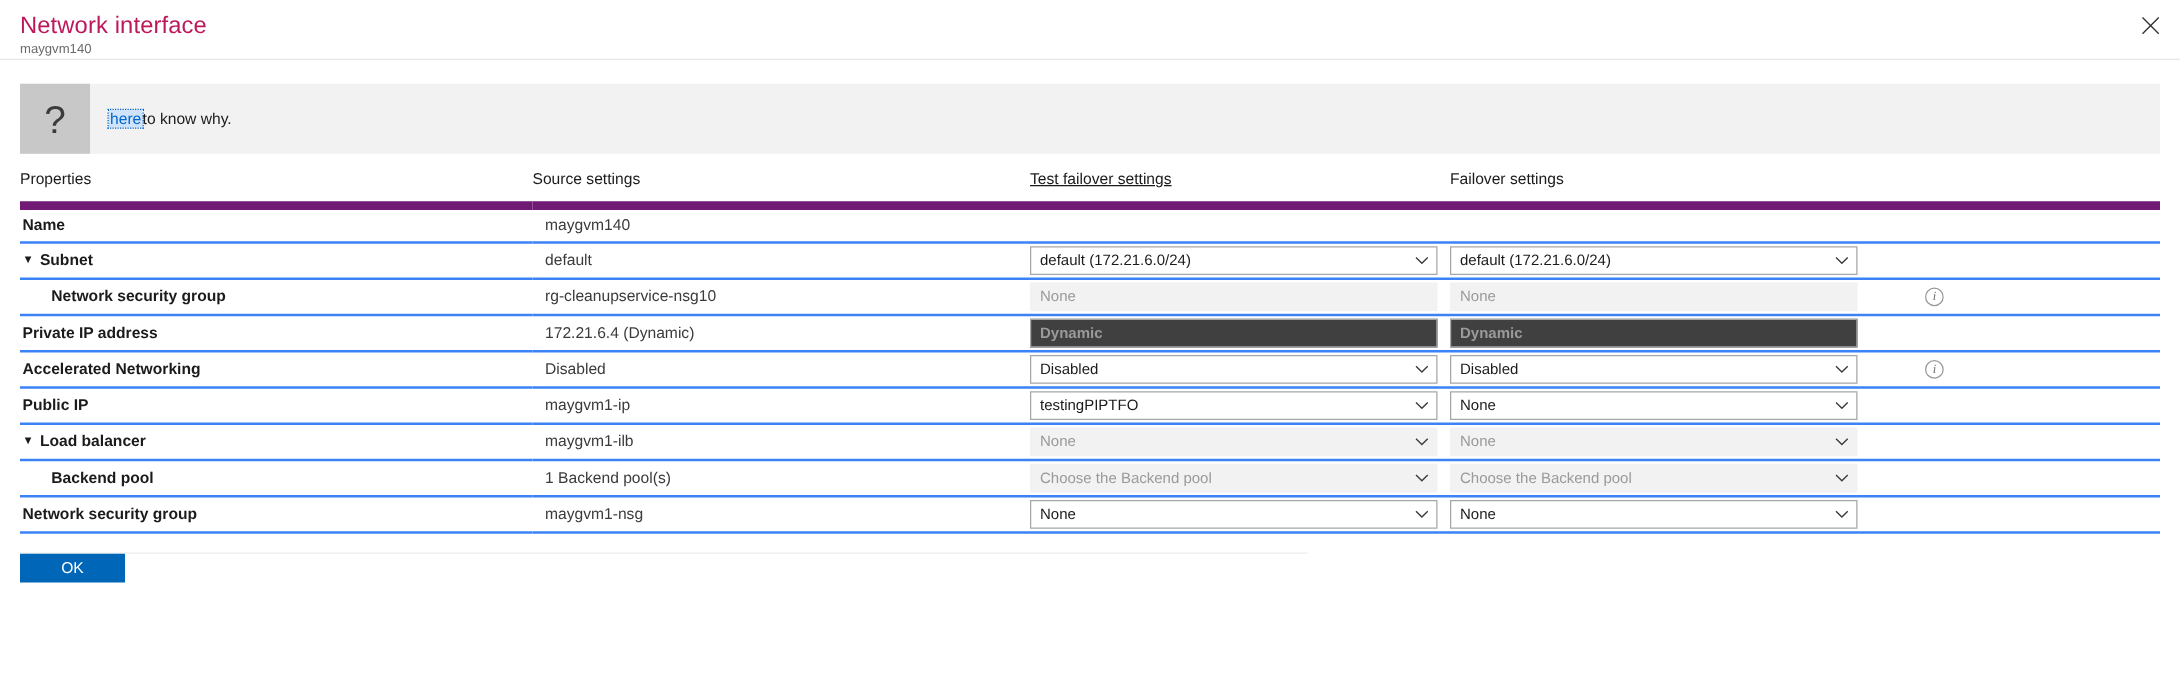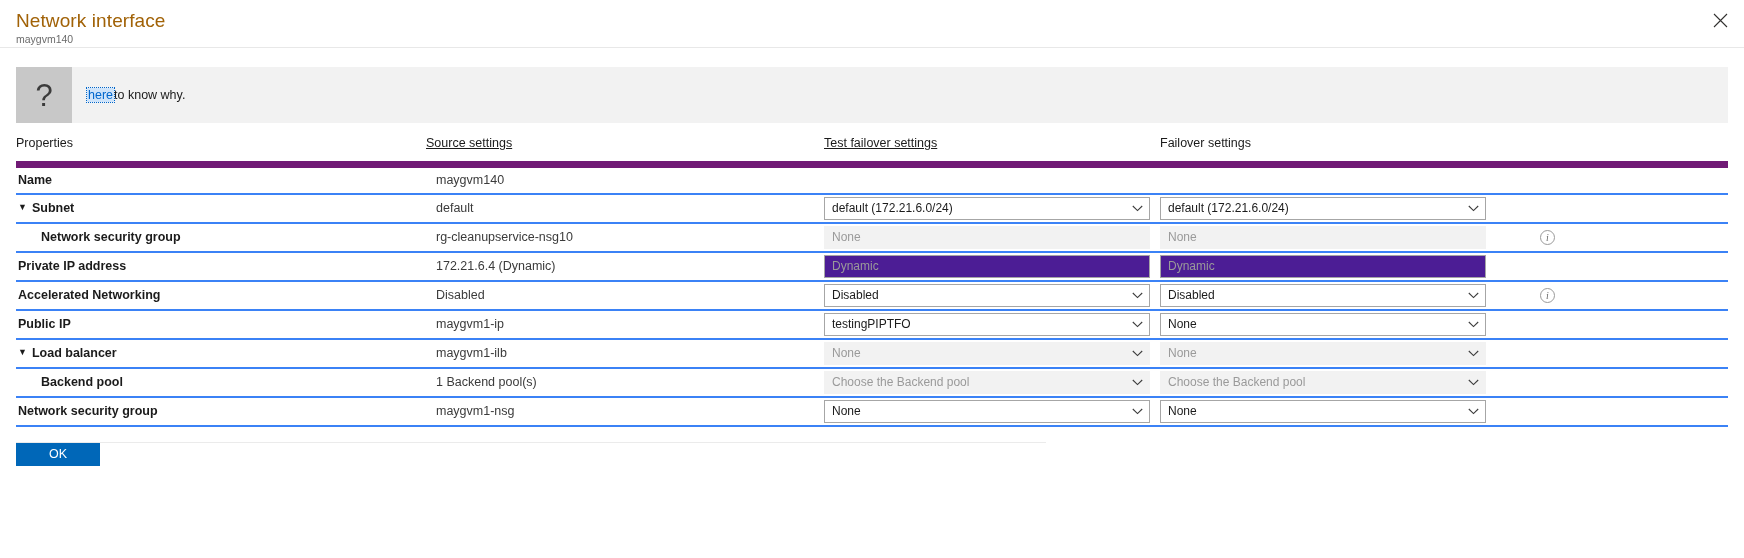--- a/index.html
+++ b/index.html
@@ -15,21 +15,21 @@
   
   .header {
     position: relative;
     padding: 10px 16px 8px 16px;
     border-bottom: 1px solid #e8e8e8;
     height: 48px;
   }
   .title {
     font-size: 19px;
     font-weight: 400;
-    color: #a16207;
+    color: #be185d;
     line-height: 22px;
     letter-spacing: .1px;
   }
   .subtitle {
     font-size: 10.5px;
     color: #6b6b6b;
     line-height: 13px;
     margin-top: 1px;
   }
   .close-btn {
@@ -102,21 +102,21 @@
     padding: 0;
     font-size: 12.5px;
   }
   .col-prop  { width: 410px; }
   .col-src   { width: 398px; }
   .col-tfo   { width: 336px; }
   .col-fo    { width: 336px; }
   .col-info  { width: 232px; }
 
   th.h-prop { padding-left: 2px; }
-  th.h-src  { padding-left: 10px; text-decoration: underline; }
+  th.h-src  { padding-left: 10px; }
   th.h-tfo  { padding-left: 8px; text-decoration: underline; }
   th.h-fo   { padding-left: 8px; }
 
   .prop-label {
     font-weight: bold;
     font-size: 12.5px;
     color: #1b1b1b;
     padding-left: 2px;
     display: flex;
     align-items: center;
@@ -149,23 +149,24 @@
     position: relative;
   }
   .ctl.enabled {
     border: 1px solid #a6a6a6;
     background: #ffffff;
     color: #1b1b1b;
     cursor: pointer;
   }
   .ctl.textbox {
     border: 1px solid #a6a6a6;
-    background: #4c1d95;
+    background: #404040;
     color: #9a9a9a;
     cursor: text;
+    font-weight: bold;
   }
   .ctl.disabled {
     border: 1px solid transparent;
     background: #f2f2f2;
     color: #9a9a9a;
     cursor: default;
   }
   .ctl .ctl-text {
     flex: 1;
     overflow: hidden;

